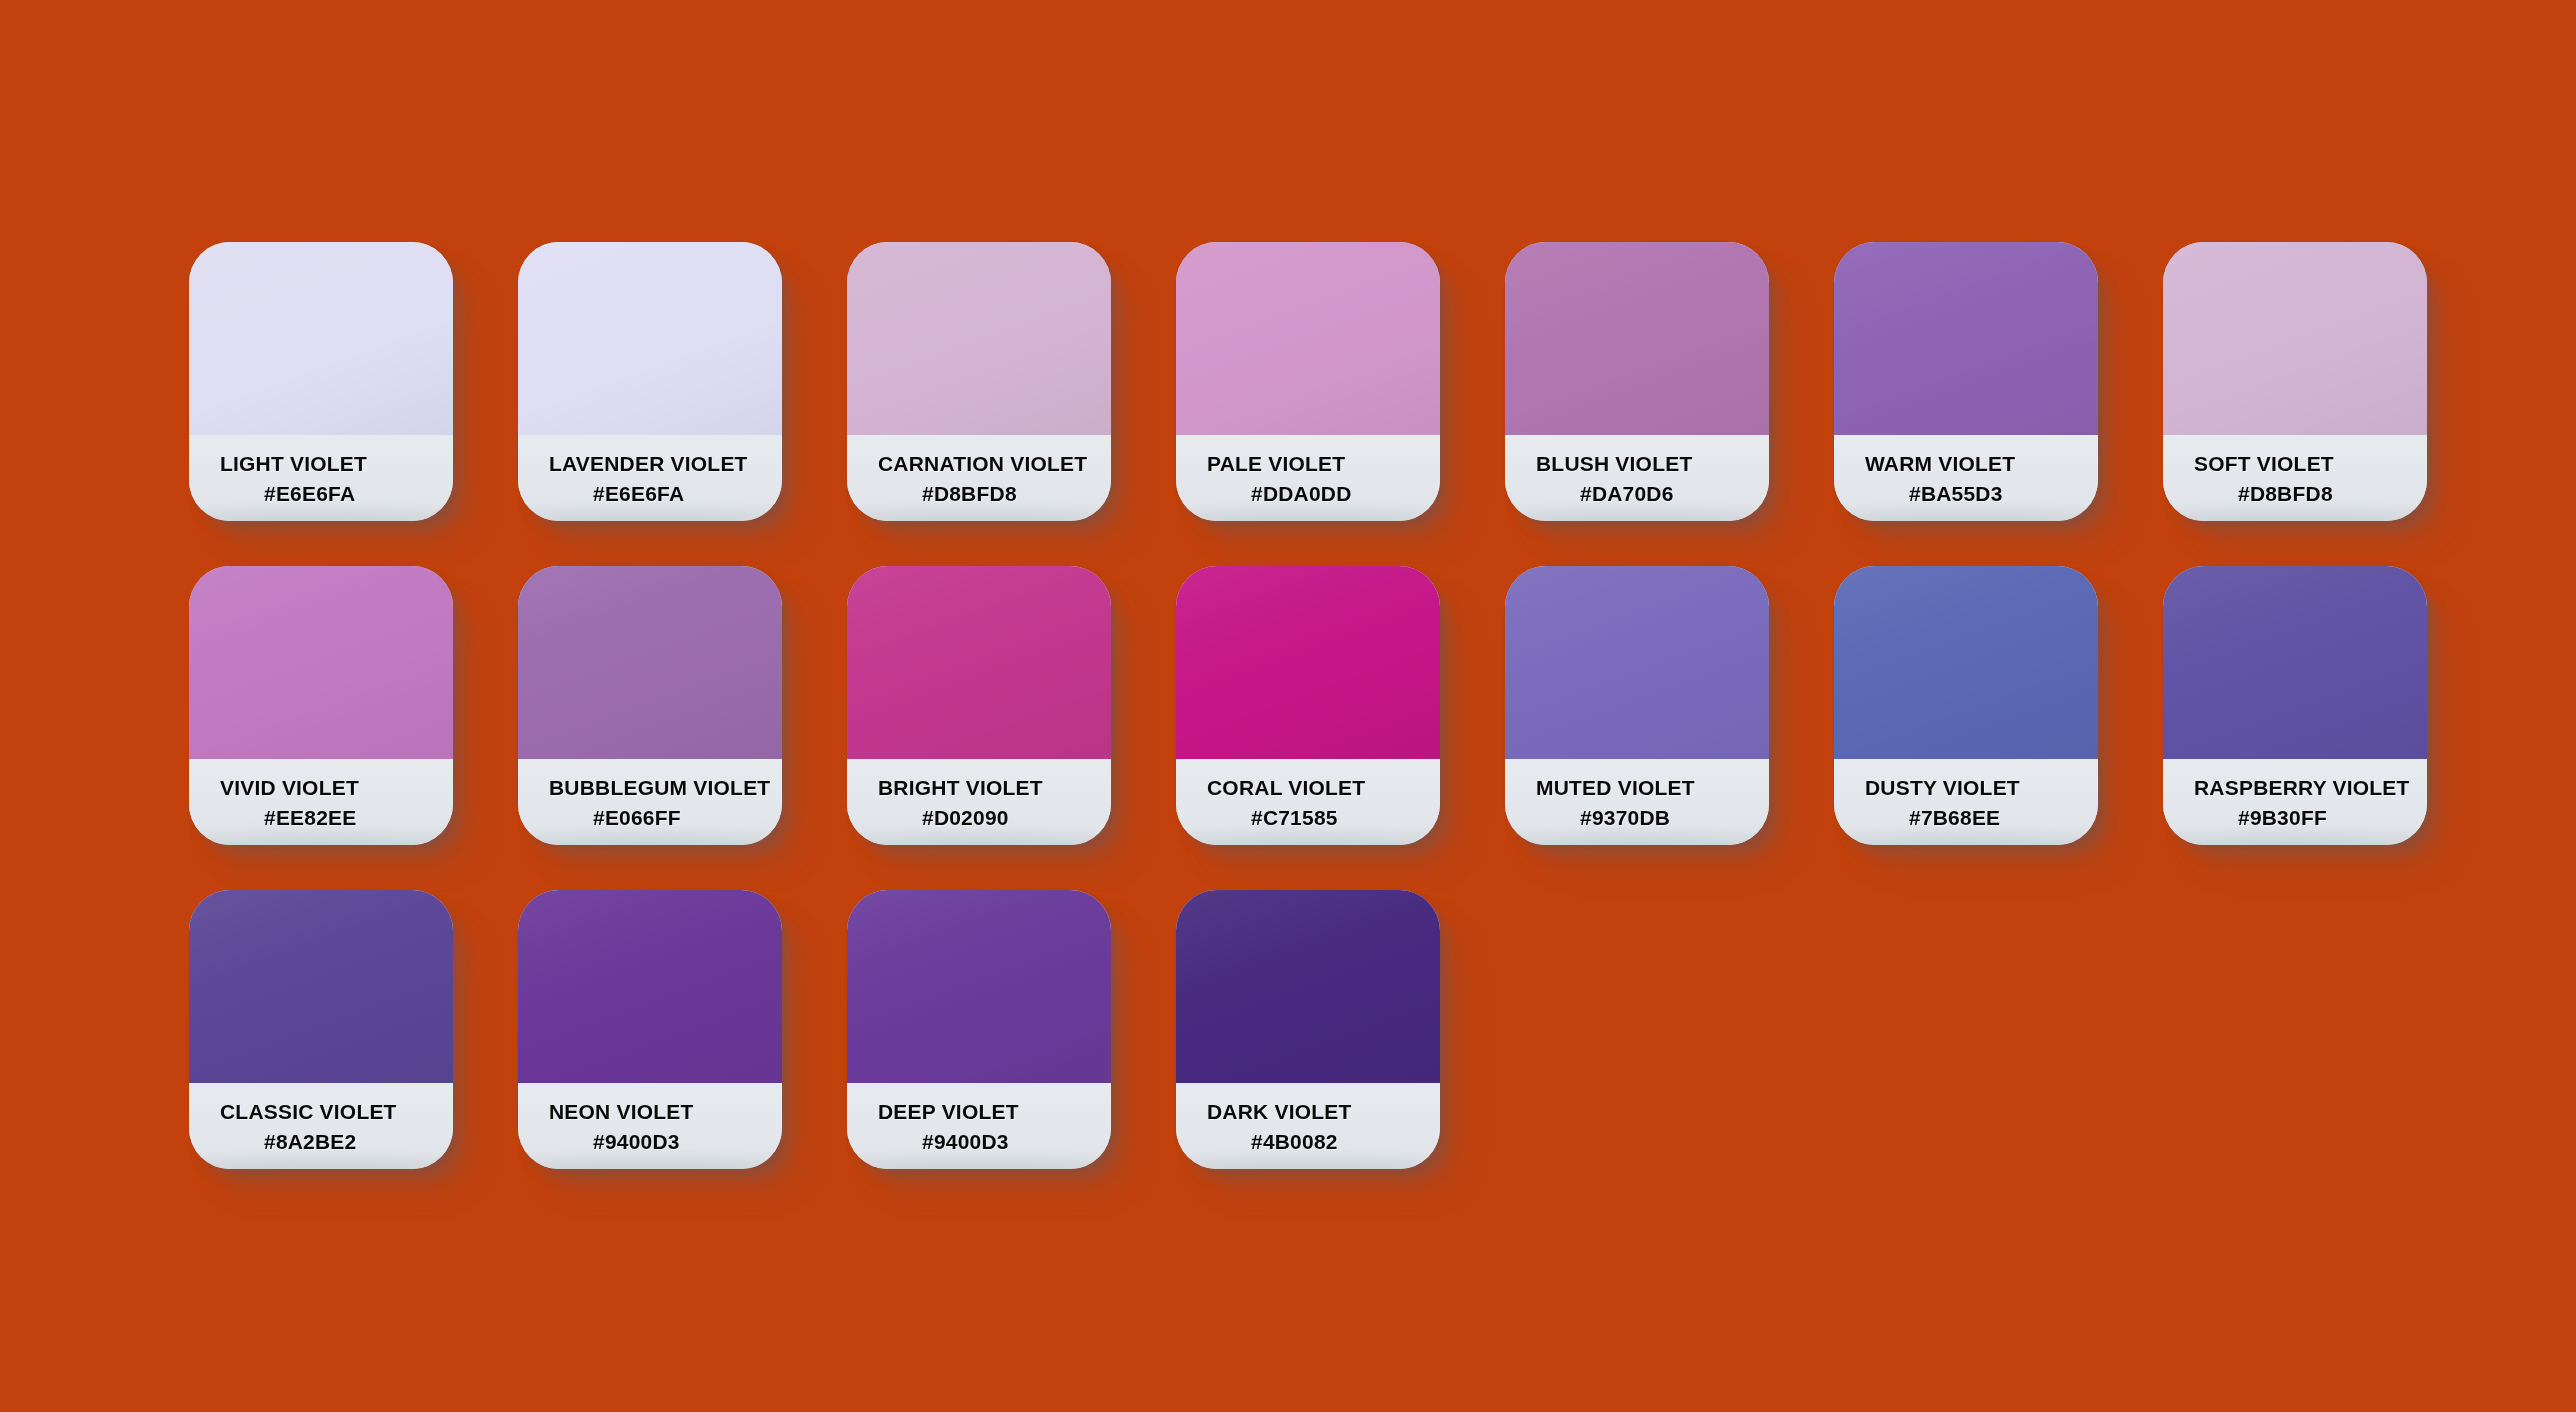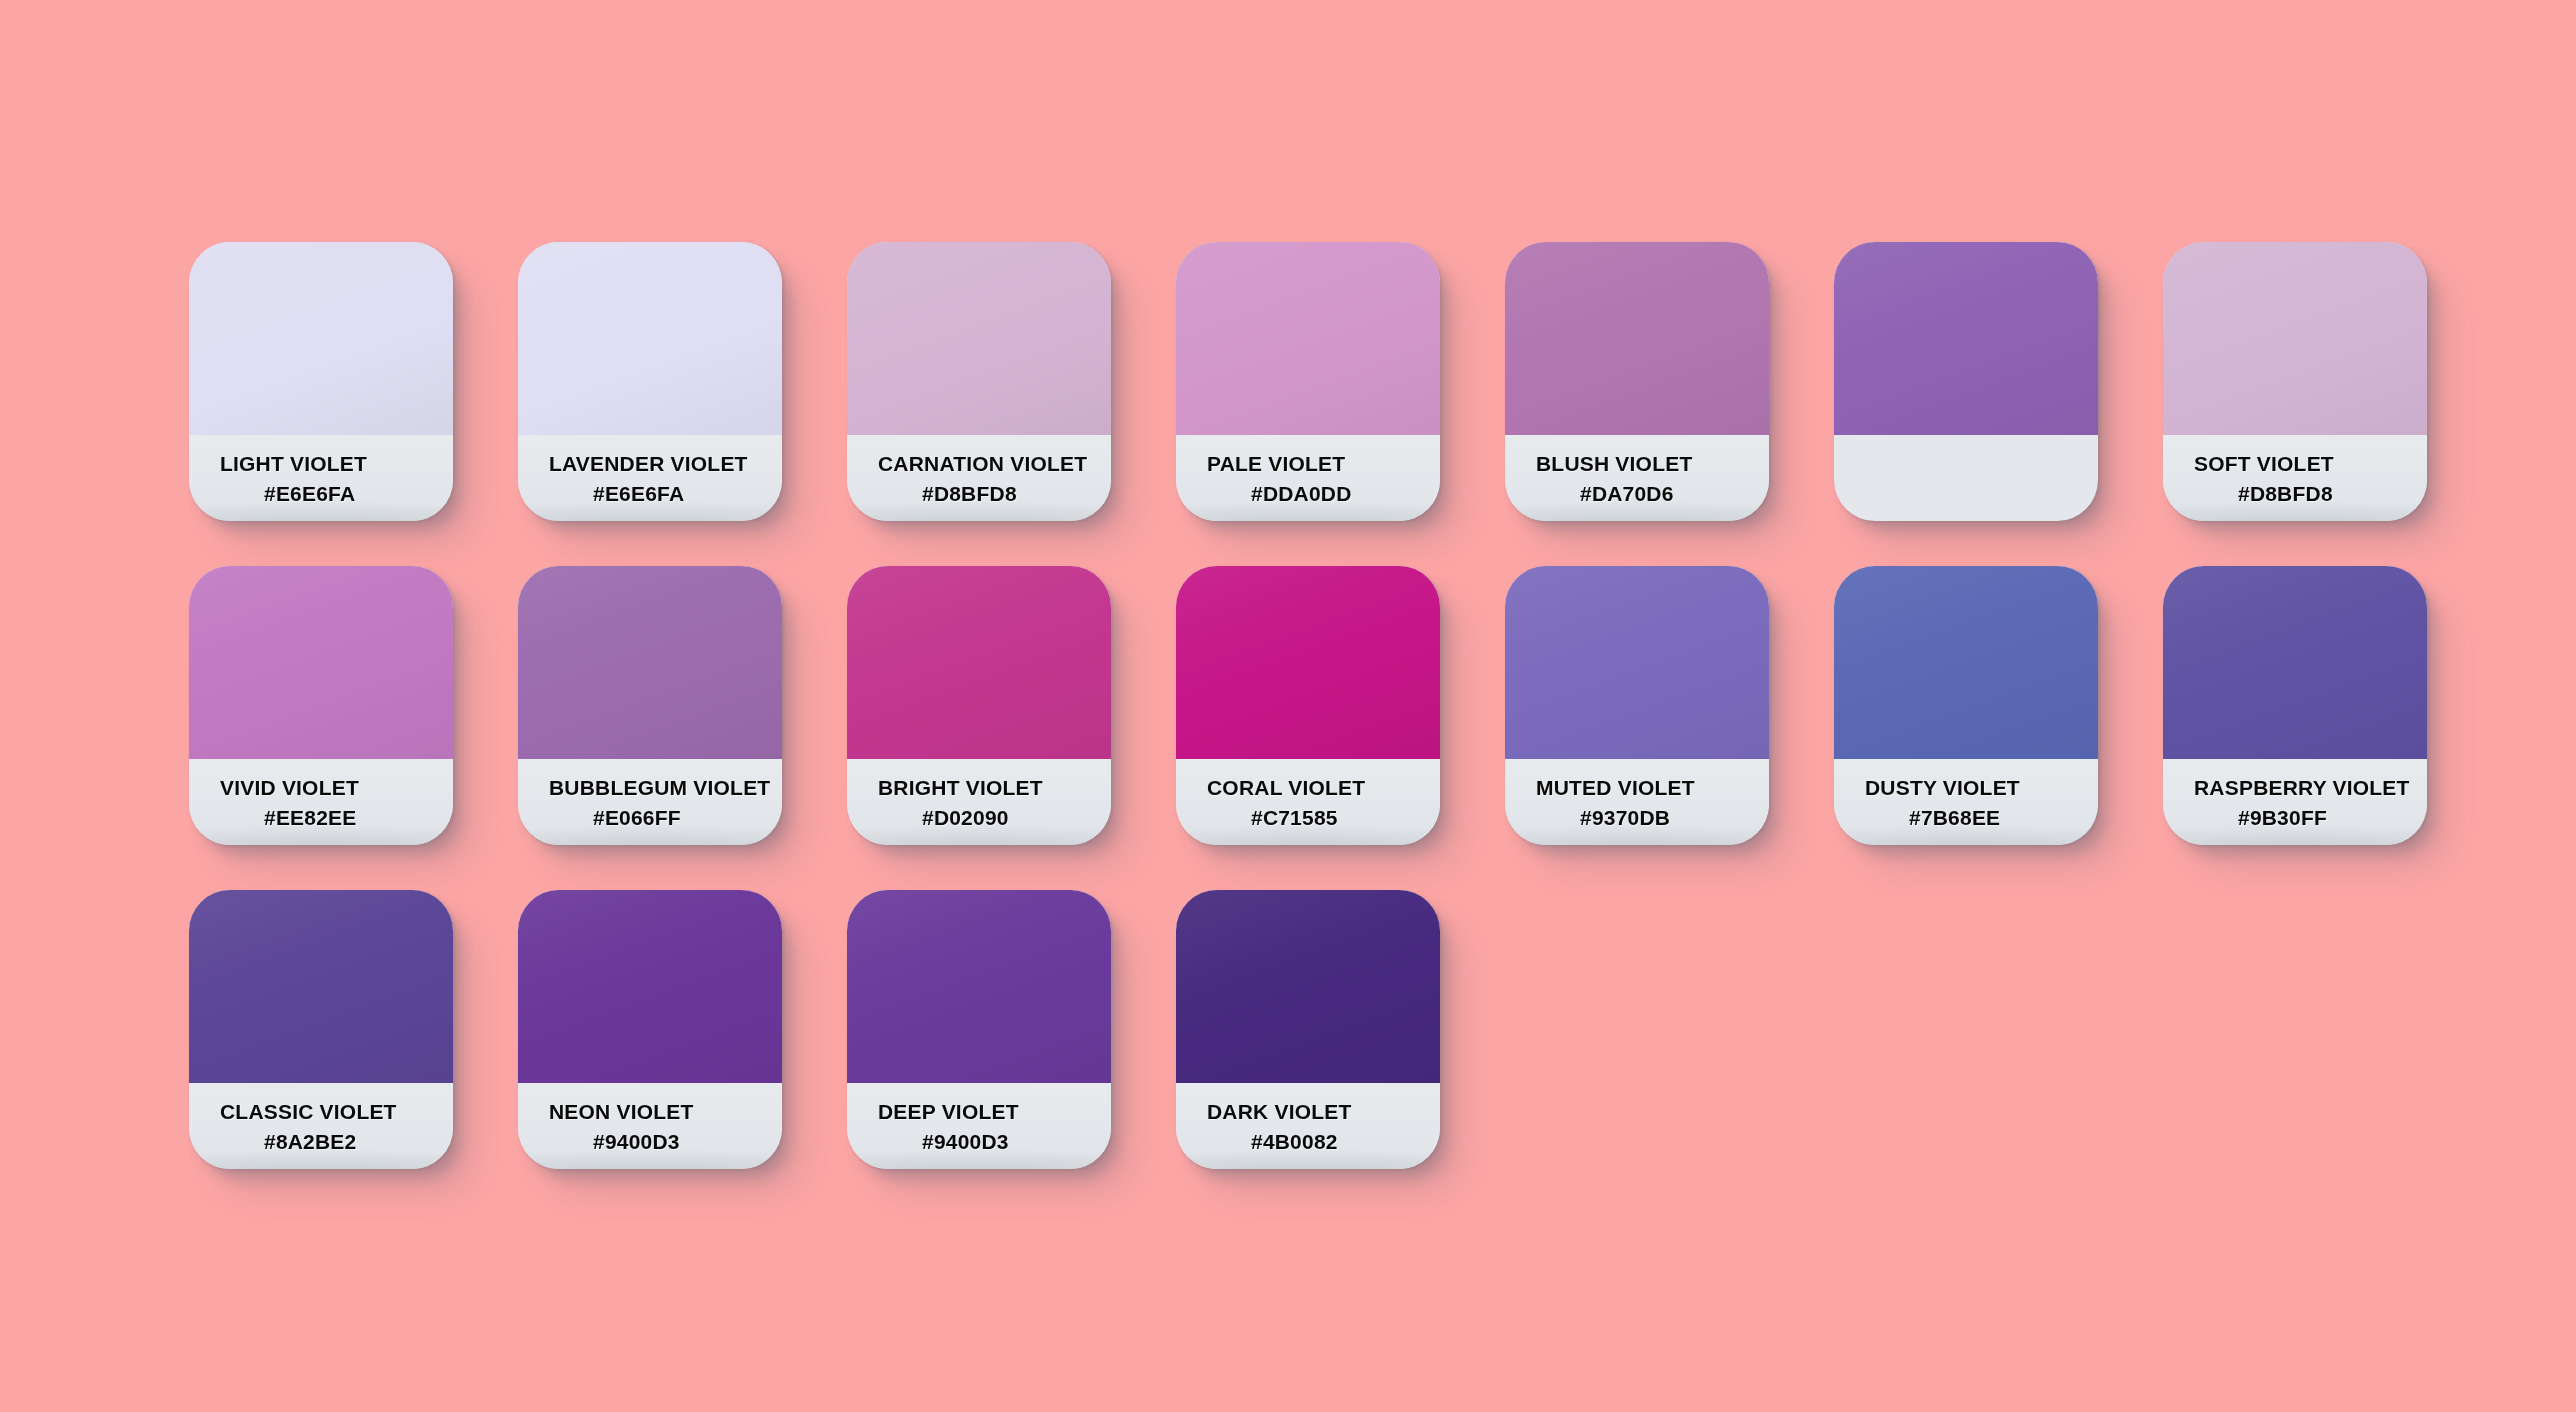--- a/index.html
+++ b/index.html
@@ -14,21 +14,21 @@
   body {
     background: #dde1e6;
     font-family: "Liberation Sans", sans-serif;
     -webkit-font-smoothing: antialiased;
   }
 
   #palette-board {
     position: relative;
     width: 2576px;
     height: 1412px;
-    background: #fca5a5;
+    background: #c2410c;
   }
 
   
   .swatch-grid {
     position: absolute;
     left: 189px;
     top: 242px;
     display: grid;
     grid-template-columns: repeat(7, 264px);
     grid-template-rows: repeat(3, 279px);
@@ -151,20 +151,24 @@
       </div>
       <div class="swatch-card">
         <div class="swatch-color" style="background: rgb(177, 117, 176);"></div>
         <div class="swatch-label">
           <span class="swatch-name">BLUSH VIOLET</span>
           <span class="swatch-hex">#DA70D6</span>
         </div>
       </div>
       <div class="swatch-card">
         <div class="swatch-color" style="background: rgb(142, 98, 180);"></div>
+        <div class="swatch-label">
+          <span class="swatch-name">WARM VIOLET</span>
+          <span class="swatch-hex">#BA55D3</span>
+        </div>
       </div>
       <div class="swatch-card">
         <div class="swatch-color" style="background: rgb(211, 181, 211);"></div>
         <div class="swatch-label">
           <span class="swatch-name">SOFT VIOLET</span>
           <span class="swatch-hex">#D8BFD8</span>
         </div>
       </div>
       <div class="swatch-card">
         <div class="swatch-color" style="background: rgb(193, 121, 194);"></div>

